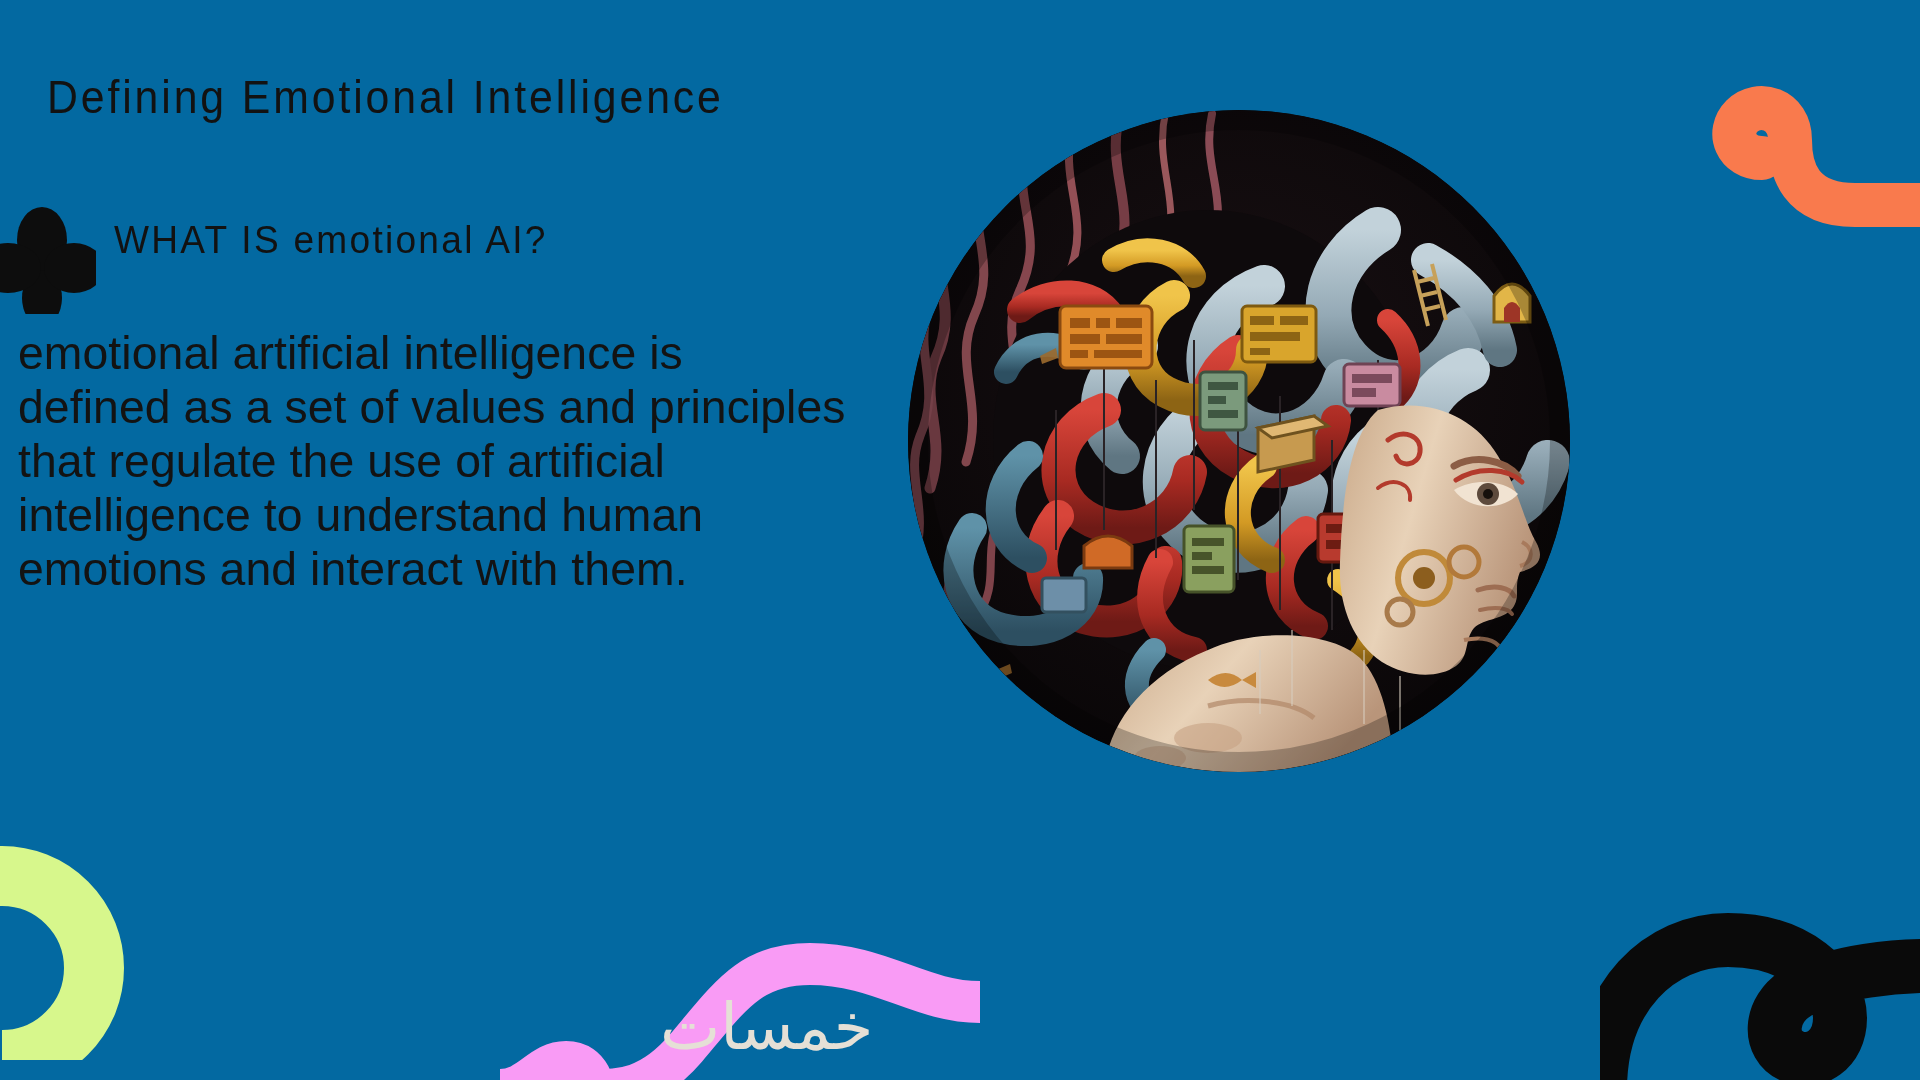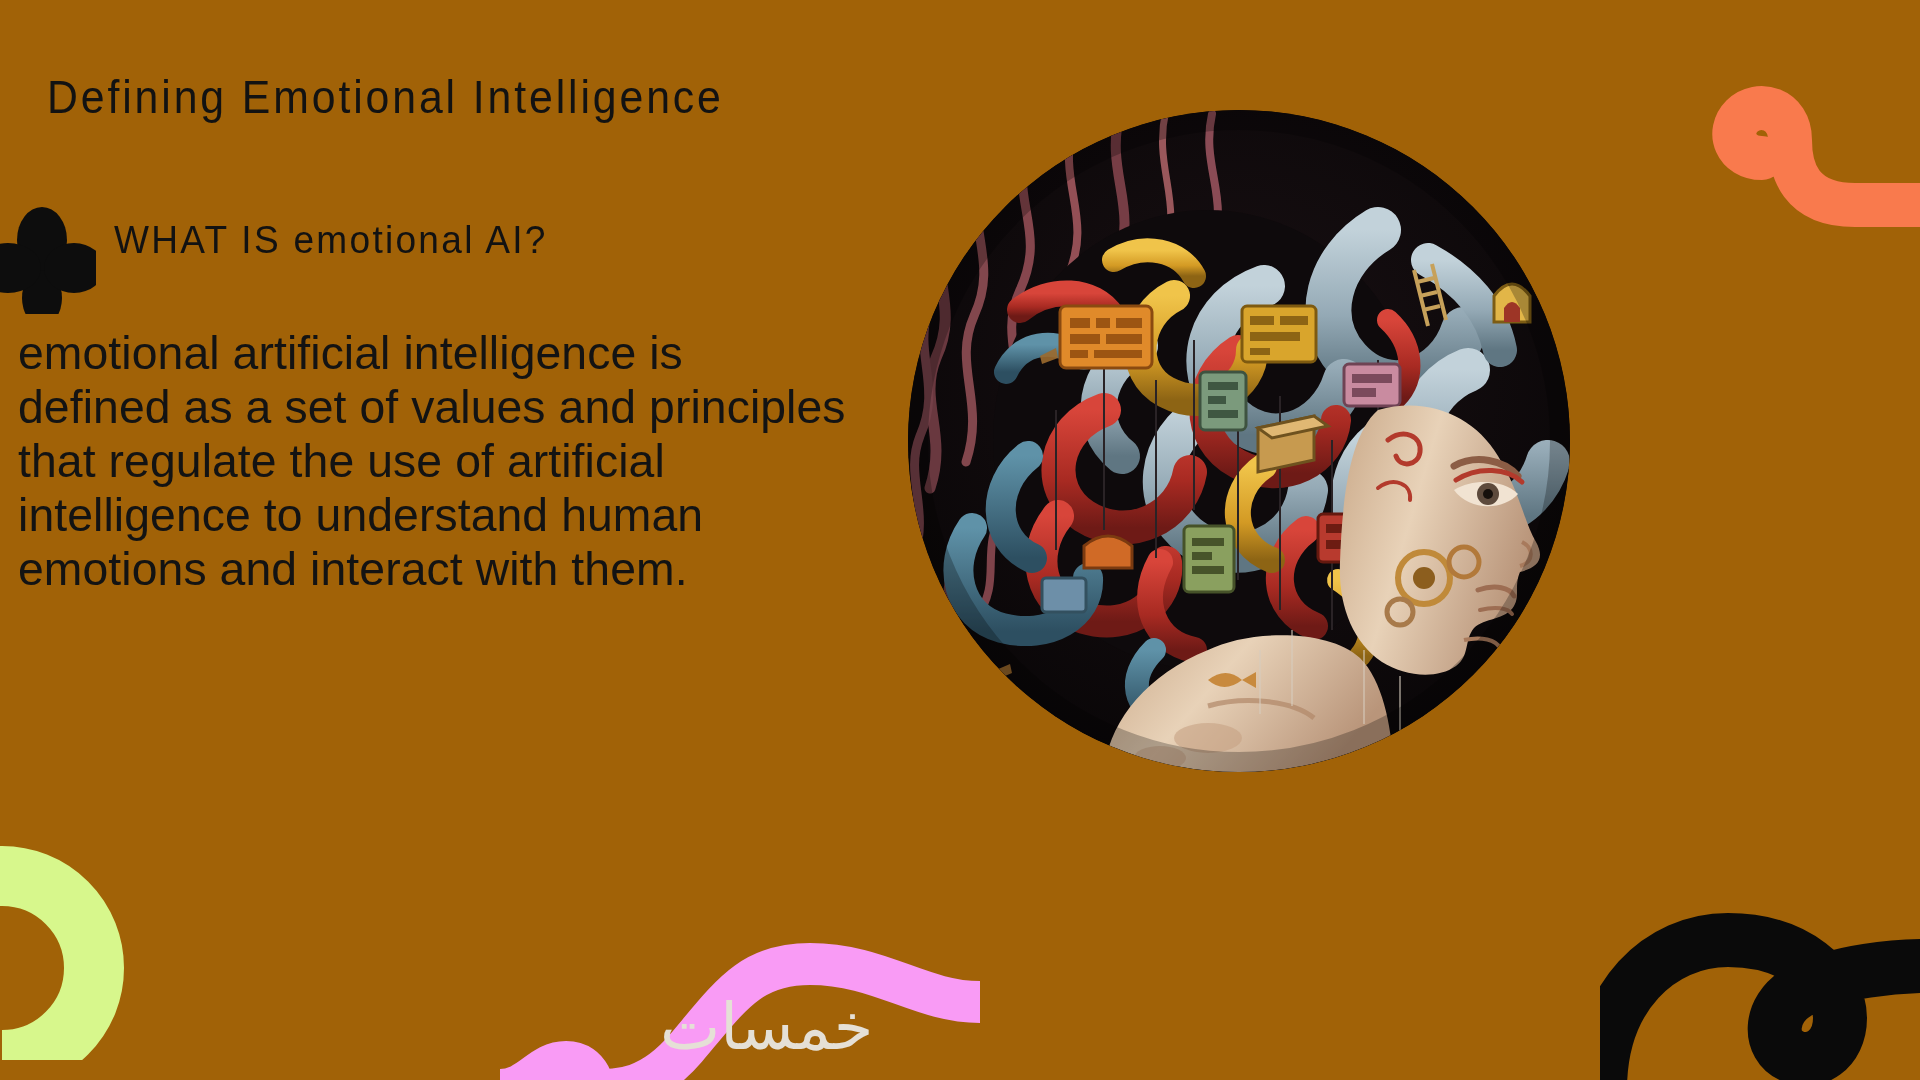--- a/index.html
+++ b/index.html
@@ -3,21 +3,21 @@
 <meta charset="utf-8">
 <style>
   html,body{margin:0;padding:0;}
   body{
     width:1920px;height:1080px;
     background:#FCF5EC;
     font-family:"Liberation Sans",sans-serif;
     overflow:hidden;
     position:relative;
   }
-  .slide{position:absolute;inset:0;overflow:hidden;background:#a16207;}
+  .slide{position:absolute;inset:0;overflow:hidden;background:#0369a1;}
 
   
   .deco{position:absolute;pointer-events:none;}
 
   #deco-orange{top:30px;right:0px;width:250px;height:200px;}
   #deco-lime{left:-118px;top:770px;width:250px;height:290px;}
   #deco-pink{left:500px;top:940px;width:480px;height:150px;}
   #deco-black{right:-10px;bottom:-10px;width:330px;height:330px;}
 
   

